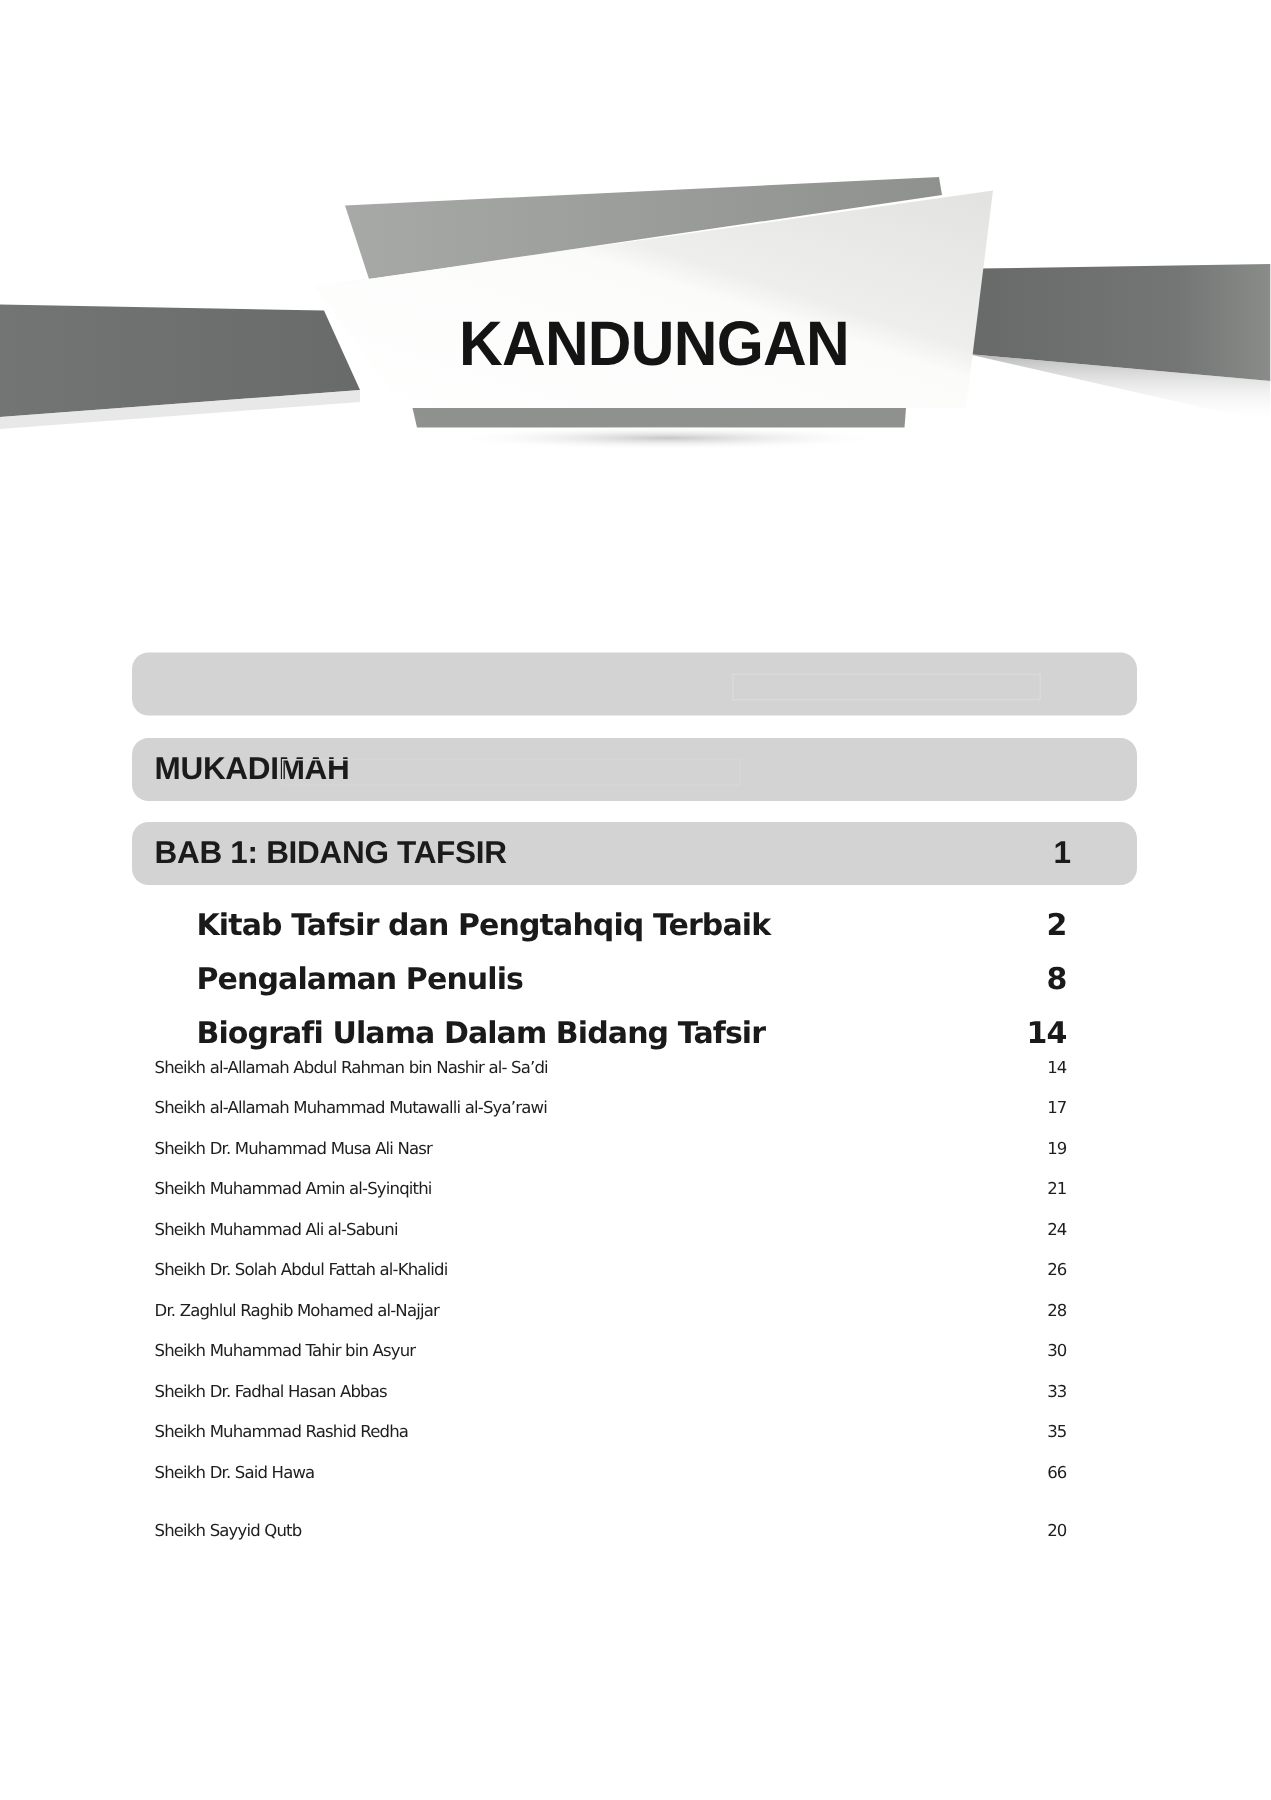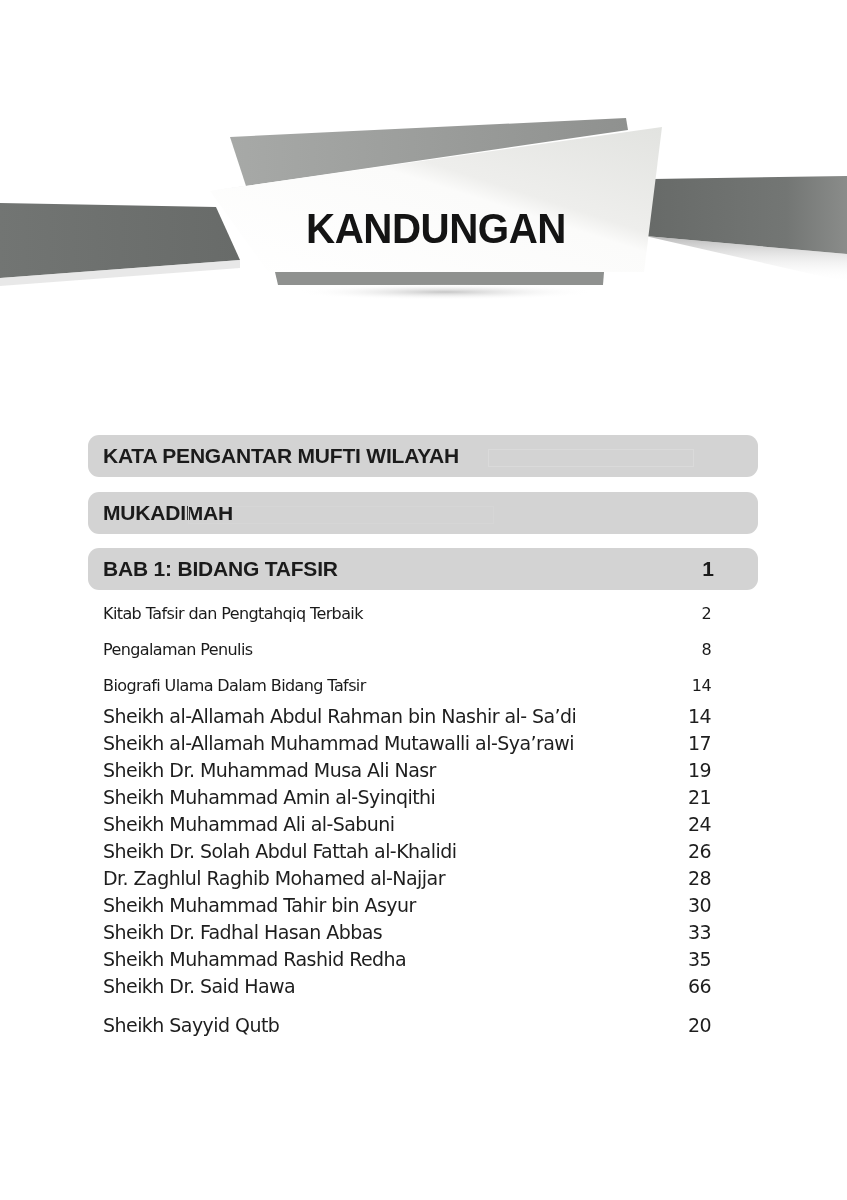--- a/index.html
+++ b/index.html
@@ -37,25 +37,25 @@
     }
     .section-bar .inner-line {
       position: absolute; left: 400px; top: 14px; width: 206px; height: 18px;
       border: 1px solid #dadada; box-sizing: border-box;
     }
     .toc { position: absolute; left: 103px; width: 608px; }
     .toc-row { position: absolute; left: 0; width: 608px; height: 27px; }
     .toc-row .t { position: absolute; left: 0; top: 0; white-space: nowrap; }
     .toc-row .p { position: absolute; right: 0; top: 0; }
     .lvl1 .t, .lvl1 .p {
-      font-family: "DejaVu Sans", sans-serif; font-weight: normal; font-size: 16px;
-      color: #1a1a1a; letter-spacing: -0.6px;
+      font-family: "DejaVu Sans", sans-serif; font-weight: bold; font-size: 20px;
+      color: #1a1a1a; letter-spacing: -0.6px; margin-left: 28px;
     }
     .lvl2 .t, .lvl2 .p {
-      font-family: "DejaVu Sans", sans-serif; font-size: 19px;
+      font-family: "DejaVu Sans", sans-serif; font-size: 11px;
       color: #1e1e1e; letter-spacing: -0.55px;
     }
   </style>
 </head>
 <body>
 
 <div class="banner">
   <svg width="847" height="320" viewBox="0 0 847 320">
     <defs>
       <linearGradient id="gLeft" x1="0" y1="0" x2="1" y2="0">
@@ -99,21 +99,20 @@
     <path d="M275,272 L604,272 L603,285 L278,285 Z" fill="#8f918f"></path>
 
     <ellipse cx="445" cy="292" rx="150" ry="8" fill="url(#gShadow)"></ellipse>
 
     <path d="M210,191 L662,127 L644,272 L268,272 Z" fill="url(#gCard)"></path>
   </svg>
   <div class="banner-title">KANDUNGAN</div>
 </div>
 
 <div class="section-bar" style="top:435px;">
-  <span class="label">KATA PENGANTAR MUFTI WILAYAH</span>
   <span class="inner-line" style="left:400px;width:206px;"></span>
   <span class="page"></span>
 </div>
 
 <div class="section-bar" style="top:492px;">
   <span class="label">MUKADIMAH</span>
   <span class="inner-line" style="left:100px;width:306px;border-color:#d6d6d6;"></span>
   <span class="page"></span>
 </div>
 

